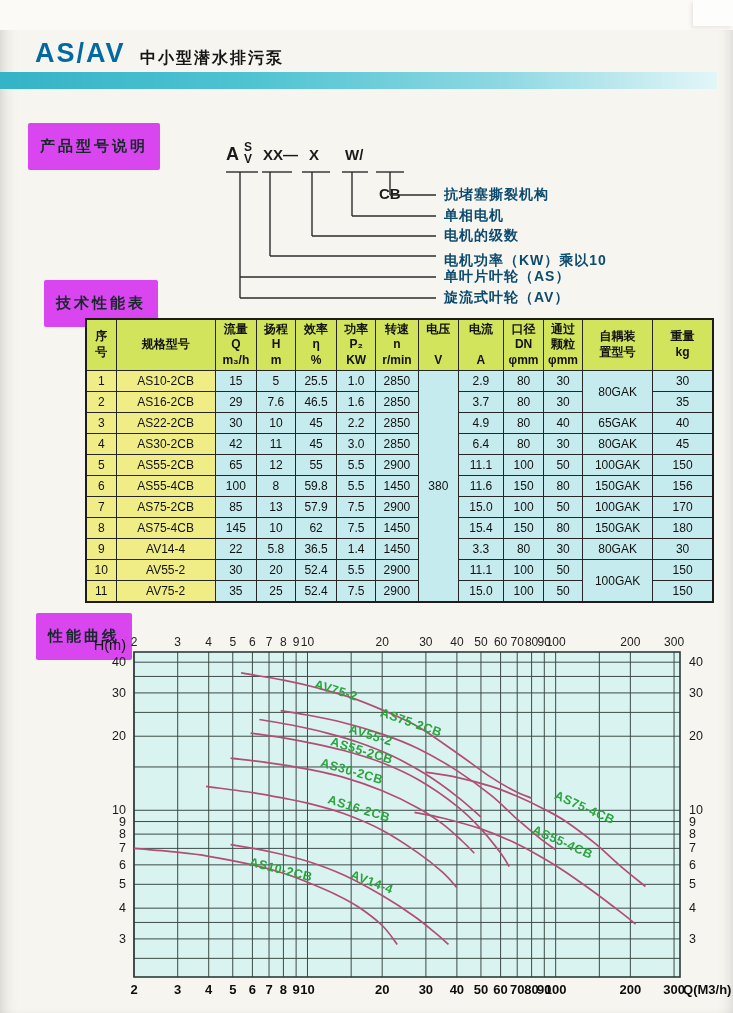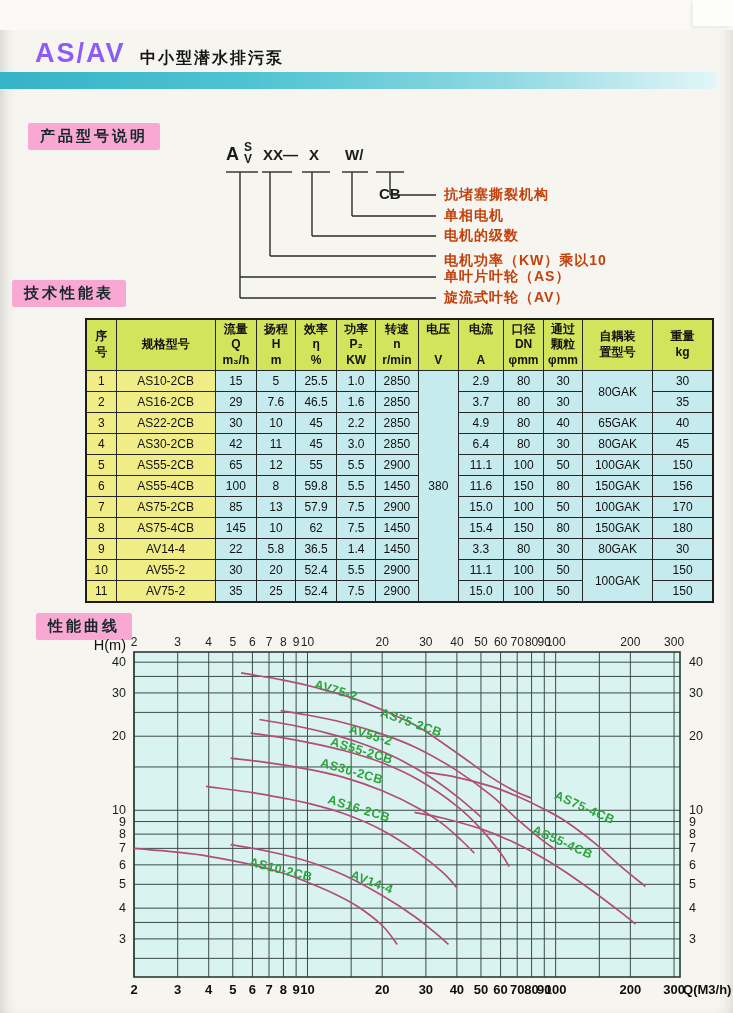--- a/index.html
+++ b/index.html
@@ -1,33 +1,33 @@
 <!DOCTYPE html>
 <html><head>
 <meta charset="utf-8">
 <style>
   html,body{margin:0;padding:0;}
   body{width:733px;height:1013px;font-family:"Liberation Sans",sans-serif;background:#e9e7e0;}
   .page{position:relative;width:733px;height:1013px;background:#f6f5f0;overflow:hidden;
         box-shadow:inset 12px 0 18px -14px rgba(0,0,0,.25), inset -12px 0 18px -14px rgba(0,0,0,.2);}
   .top-strip{position:absolute;top:0;left:0;right:0;height:30px;background:#fbfaf6;}
   .corner-notch{position:absolute;top:0;right:0;width:40px;height:26px;background:#fdfdfb;box-shadow:-2px 2px 4px rgba(0,0,0,.08);}
-  .brand{position:absolute;left:35px;top:38px;font-size:27px;font-weight:700;color:#8b5cf6;letter-spacing:2px;}
+  .brand{position:absolute;left:35px;top:38px;font-size:27px;font-weight:700;color:#0369a1;letter-spacing:2px;}
   .subtitle{position:absolute;left:140px;top:48px;font-size:16px;font-weight:700;color:#151515;letter-spacing:2px;}
   .teal-bar{position:absolute;left:0;top:72px;width:717px;height:17px;
             background:linear-gradient(90deg,#35b3c7 0%,#4fc3d2 35%,#8ed8e2 70%,#e3f6f8 100%);}
-  .tag{position:absolute;background:#f9a8d4;color:#16282a;font-size:15px;font-weight:700;
-       padding:4px 12px;letter-spacing:3px;border-radius:2px;}
+  .tag{position:absolute;background:#d946ef;color:#16282a;font-size:15px;font-weight:700;
+       padding:14px 12px;letter-spacing:3px;border-radius:2px;}
   #tag-model{left:28px;top:123px;}
-  #tag-table{left:12px;top:280px;}
+  #tag-table{left:44px;top:280px;}
   #tag-curve{left:36px;top:613px;}
   
   .diagram{position:absolute;left:0;top:140px;width:733px;height:170px;}
   .diagram .code{position:absolute;font-weight:700;color:#1a1a1a;}
-  .diagram .dg-label{position:absolute;left:444px;font-size:14px;font-weight:700;color:#c2410c;
+  .diagram .dg-label{position:absolute;left:444px;font-size:14px;font-weight:700;color:#0c4a6e;
                      letter-spacing:1px;white-space:nowrap;transform:translateY(-50%);}
   .diagram svg{position:absolute;left:0;top:0;}
   
   .spec-table{position:absolute;left:85px;top:318px;width:629px;border-collapse:collapse;
               font-size:12px;color:#111;table-layout:fixed;}
   .spec-table th,.spec-table td{border:1px solid #262626;text-align:center;padding:0 1px;}
   .spec-table th{background:#d2e45c;height:50px;font-size:12px;font-weight:700;line-height:1.3;}
   .spec-table td{height:20px;}
   .spec-table td.c-label{background:#f0ed86;}
   .spec-table td.c-data{background:#c6ebee;}

